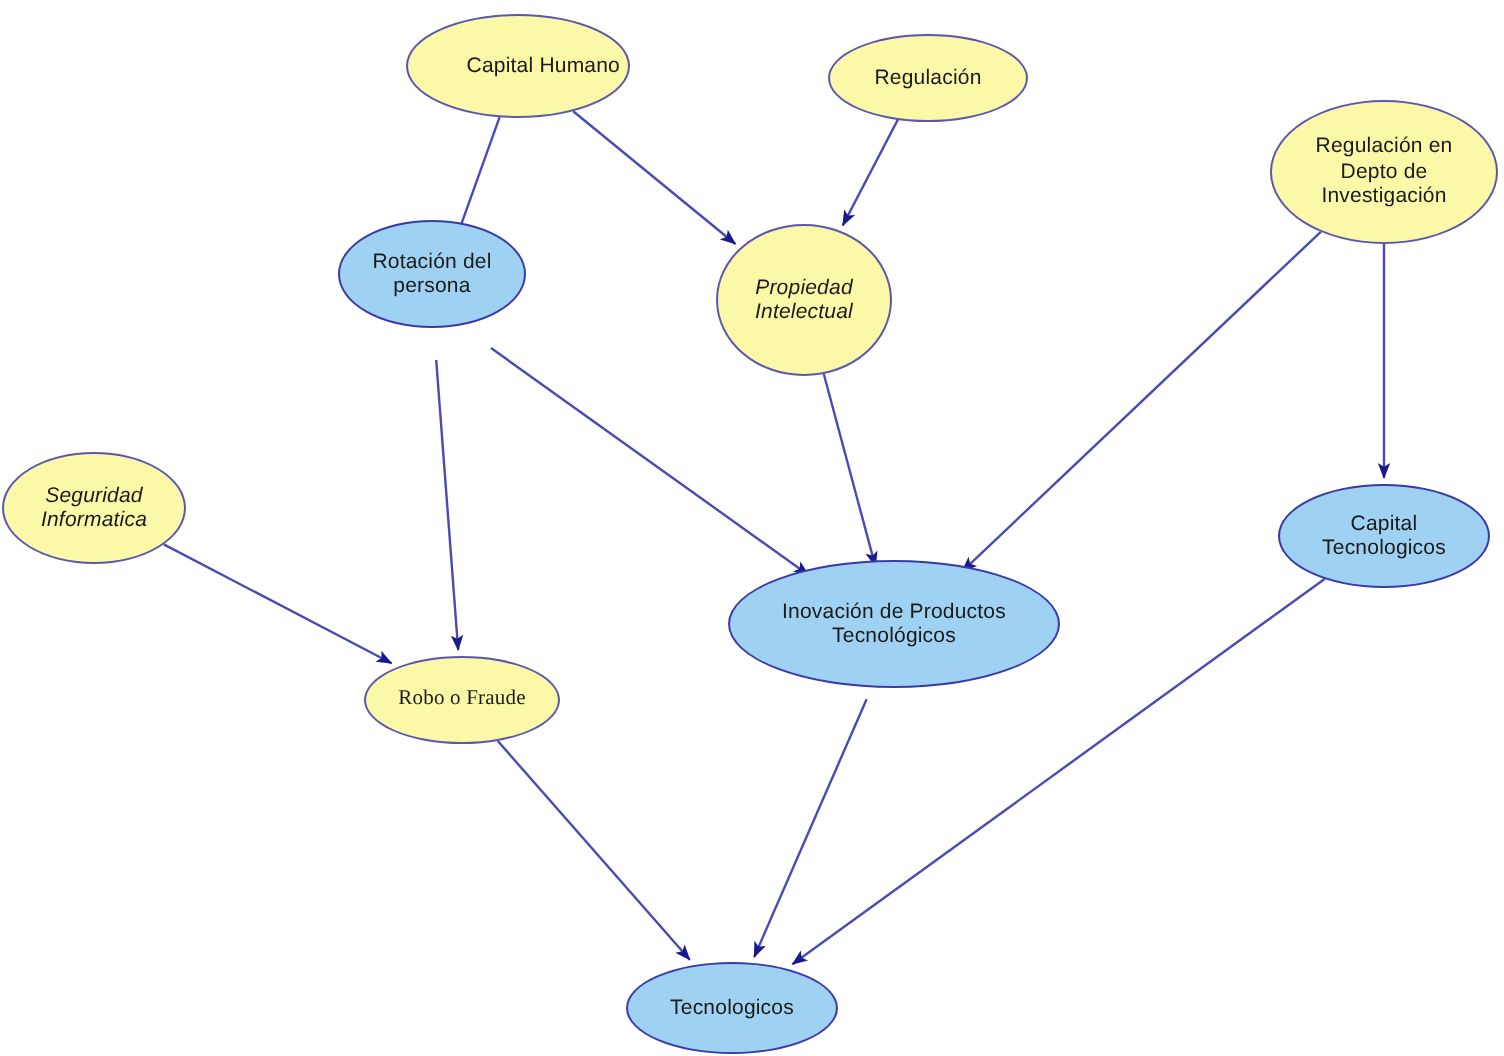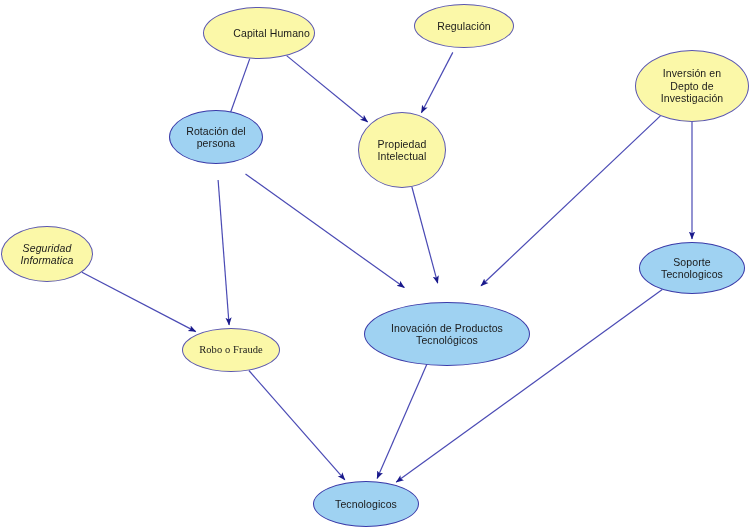--- a/index.html
+++ b/index.html
@@ -73,45 +73,45 @@
         <line x1="81.9" y1="272.2" x2="195.8" y2="331.6" stroke="#4a4ab4" stroke-width="1.2" marker-end="url(#arrowhead)"></line>
         <line x1="248.9" y1="370.5" x2="344.9" y2="479.9" stroke="#4a4ab4" stroke-width="1.2" marker-end="url(#arrowhead)"></line>
         <line x1="433.3" y1="349.6" x2="377.1" y2="478.5" stroke="#4a4ab4" stroke-width="1.2" marker-end="url(#arrowhead)"></line>
         <line x1="662.3" y1="289.5" x2="396.2" y2="482.1" stroke="#4a4ab4" stroke-width="1.2" marker-end="url(#arrowhead)"></line>
       </g>
   </svg>
   <div id="node-group">
       <div class="node yellow" style="left: 203px; top: 7px; width: 112px; height: 52px; justify-content: flex-end;">
         <span class="node-label">Capital Humano</span>
       </div>
-      <div class="node yellow" style="left: 414px; top: 4px; width: 100px; height: 44px;">
+      <div class="node yellow" style="left: 414px; top: 17px; width: 100px; height: 44px;">
         <span class="node-label">Regulación</span>
       </div>
       <div class="node yellow" style="left: 635px; top: 50px; width: 114px; height: 72px;">
-        <span class="node-label">Inversión en
+        <span class="node-label">Regulación en
 Depto de
 Investigación</span>
       </div>
       <div class="node blue" style="left: 169px; top: 110px; width: 94px; height: 54px;">
         <span class="node-label">Rotación del
 persona</span>
       </div>
-      <div class="node yellow" style="left: 358px; top: 112px; width: 88px; height: 76px;">
+      <div class="node yellow" style="left: 358px; top: 112px; width: 88px; height: 76px; font-style: italic;">
         <span class="node-label">Propiedad
 Intelectual</span>
       </div>
       <div class="node yellow" style="left: 1px; top: 226px; width: 92px; height: 56px; font-style: italic;">
         <span class="node-label">Seguridad
 Informatica</span>
       </div>
       <div class="node blue" style="left: 639px; top: 242px; width: 106px; height: 52px;">
-        <span class="node-label">Soporte
+        <span class="node-label">Capital
 Tecnologicos</span>
       </div>
-      <div class="node blue" style="left: 364px; top: 302px; width: 166px; height: 64px;">
+      <div class="node blue" style="left: 364px; top: 280px; width: 166px; height: 64px;">
         <span class="node-label">Inovación de Productos
 Tecnológicos</span>
       </div>
       <div class="node yellow" style="left: 182px; top: 328px; width: 98px; height: 44px; font-family: Liberation Serif, serif;">
         <span class="node-label">Robo o Fraude</span>
       </div>
       <div class="node blue" style="left: 313px; top: 481px; width: 106px; height: 46px;">
         <span class="node-label">Tecnologicos</span>
       </div>
     </div>

